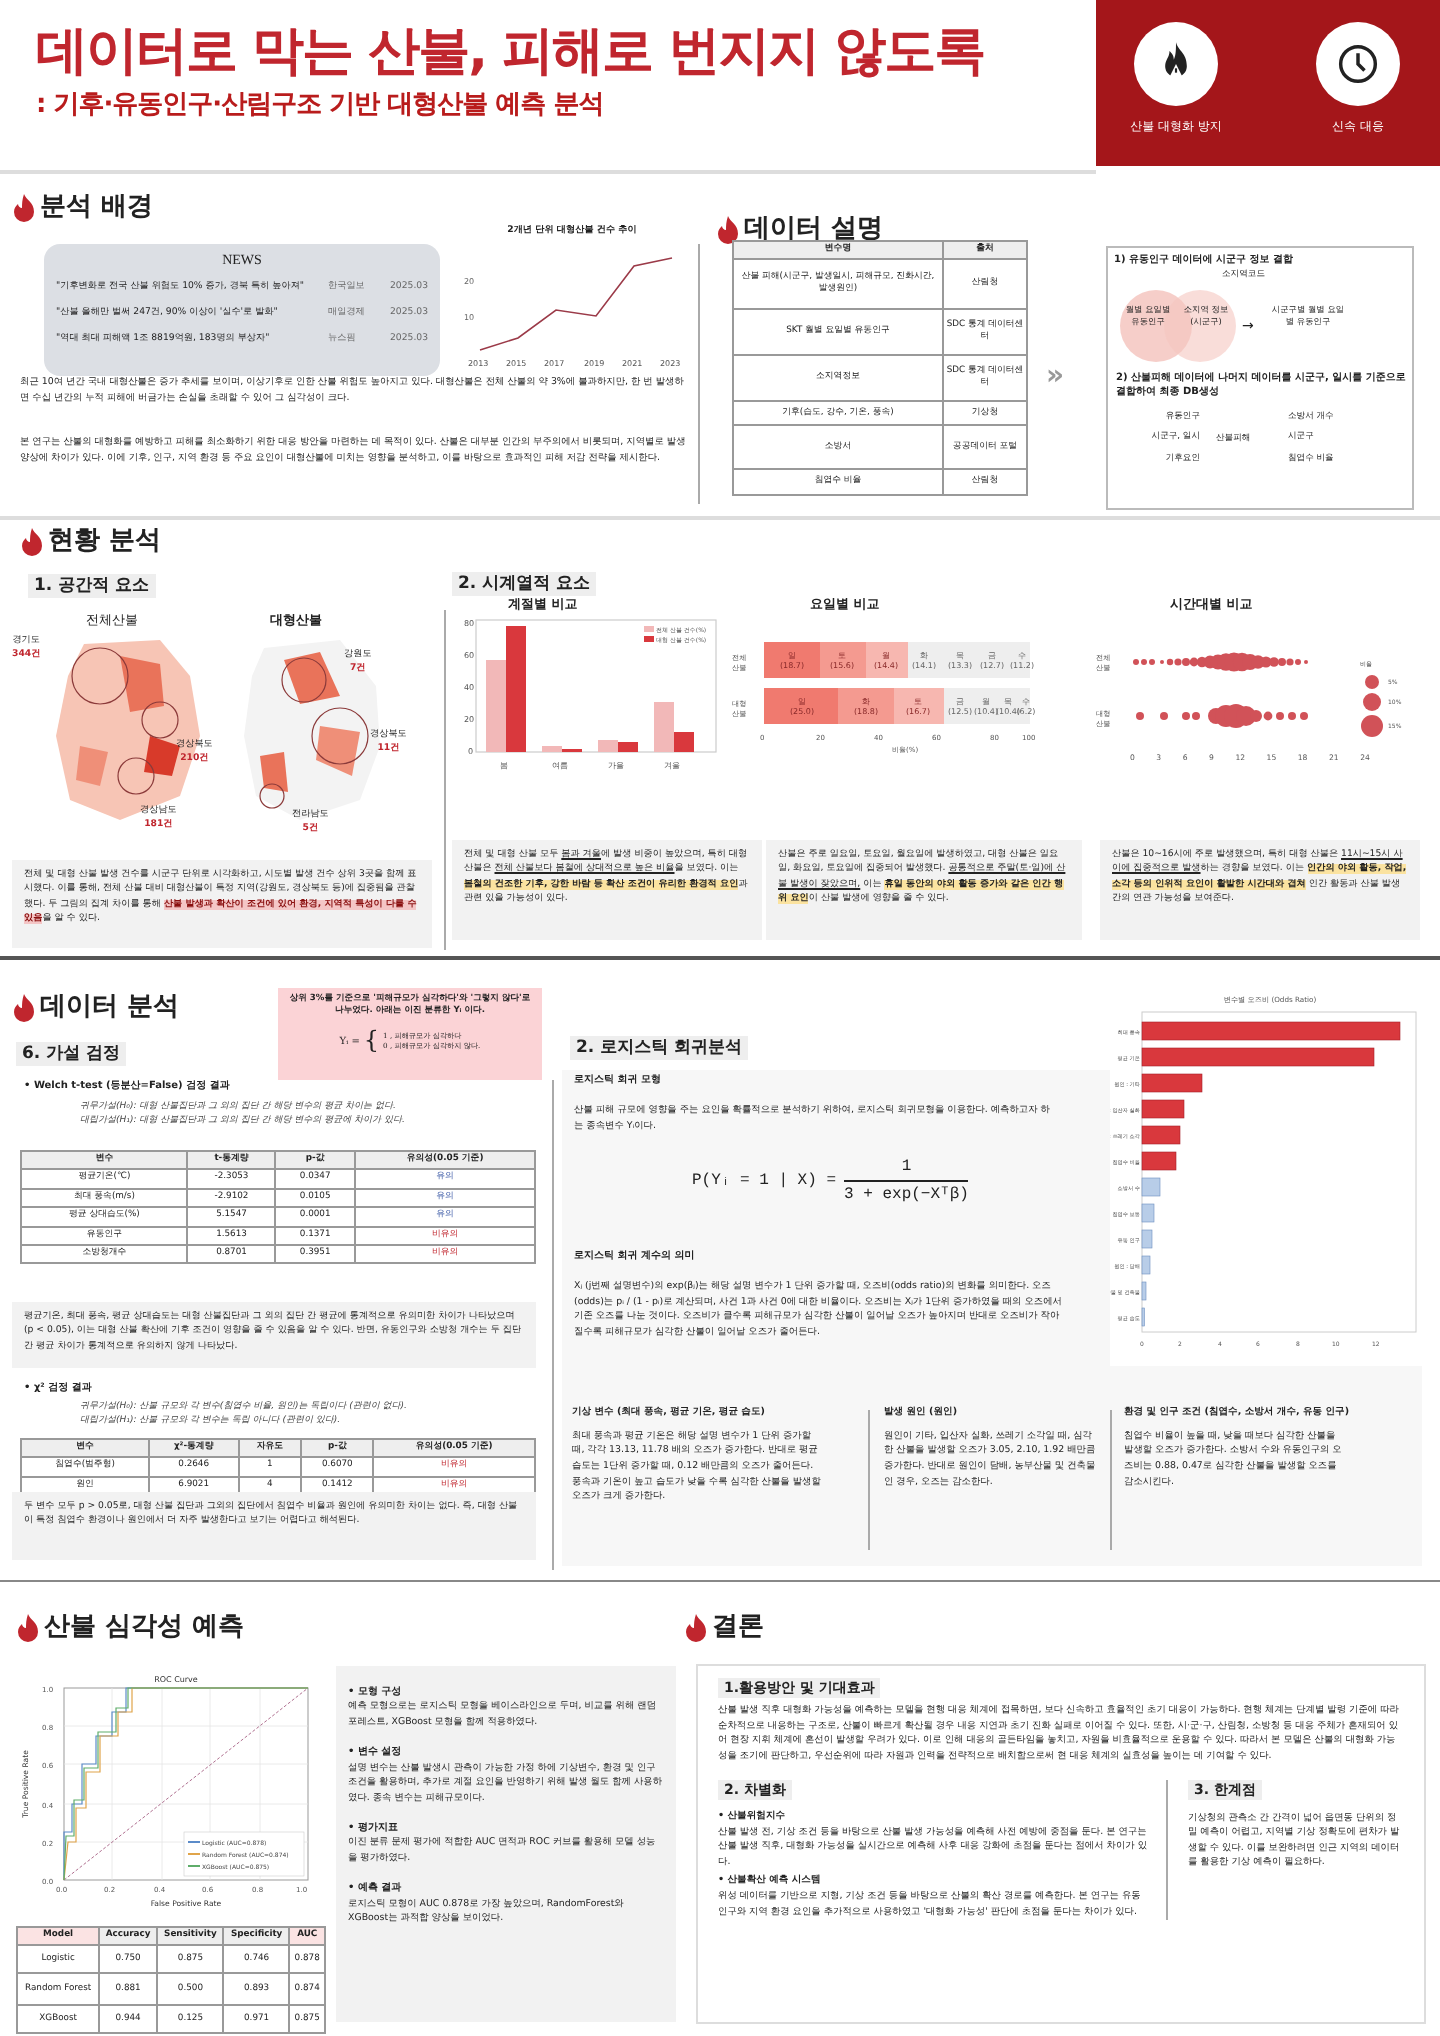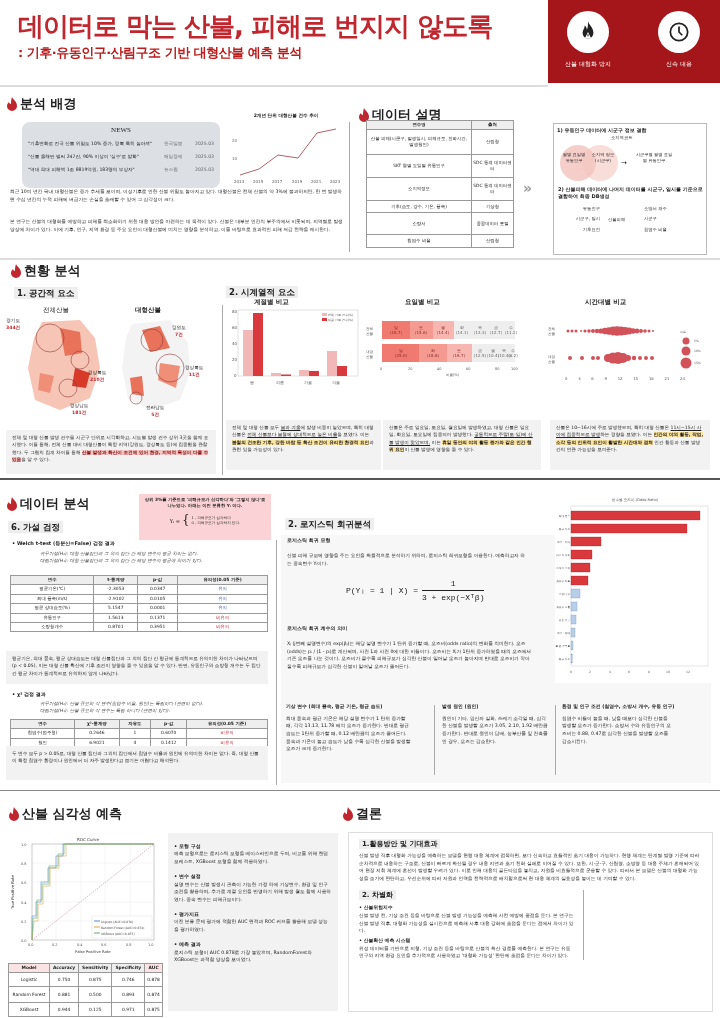--- a/index.html
+++ b/index.html
@@ -661,14 +661,18 @@
   <div class="sub-title" style="font-size:7px">1.활용방안 및 기대효과</div>
   <div class="para" style="margin-top:3px">산불 발생 직후 대형화 가능성을 예측하는 모델을 현행 대응 체계에 접목하면, 보다 신속하고 효율적인 초기 대응이 가능하다. 현행 체계는 단계별 발령 기준에 따라 순차적으로 내응하는 구조로, 산불이 빠르게 확산될 경우 내응 지연과 초기 진화 실패로 이어질 수 있다. 또한, 시·군·구, 산림청, 소방청 등 대응 주체가 혼재되어 있어 현장 지휘 체계에 혼선이 발생할 우려가 있다. 이로 인해 대응의 골든타임을 놓치고, 자원을 비효율적으로 운용할 수 있다. 따라서 본 모델은 산불의 대형화 가능성을 조기에 판단하고, 우선순위에 따라 자원과 인력을 전략적으로 배치함으로써 현 대응 체계의 실효성을 높이는 데 기여할 수 있다.</div>
   <div style="display:flex;gap:10px;margin-top:8px">
     <div style="width:225px;border-right:1px solid #aaa;padding-right:8px">
       <div class="sub-title" style="font-size:7px">2. 차별화</div>
       <div style="font-size:4.8px;font-weight:800;margin-top:5px">• <span>산불위험지수</span></div>
       <div class="para">산불 발생 전, 기상 조건 등을 바탕으로 산불 발생 가능성을 예측해 사전 예방에 중점을 둔다. 본 연구는 산불 발생 직후, 대형화 가능성을 실시간으로 예측해 사후 대응 강화에 초점을 둔다는 점에서 차이가 있다.</div>
       <div style="font-size:4.8px;font-weight:800;margin-top:3px">• <span>산불확산 예측 시스템</span></div>
       <div class="para">위성 데이터를 기반으로 지형, 기상 조건 등을 바탕으로 산불의 확산 경로를 예측한다. 본 연구는 유동인구와 지역 환경 요인을 추가적으로 사용하였고 '대형화 가능성' 판단에 초점을 둔다는 차이가 있다.</div>
     </div>
+    <div style="flex:1">
+      <div class="sub-title" style="font-size:7px">3. 한계점</div>
+      <div class="para" style="margin-top:5px">기상청의 관측소 간 간격이 넓어 읍면동 단위의 정밀 예측이 어렵고, 지역별 기상 정확도에 편차가 발생할 수 있다. 이를 보완하려면 인근 지역의 데이터를 활용한 기상 예측이 필요하다.</div>
+    </div>
   </div>
 </div>
 
 </body></html>

